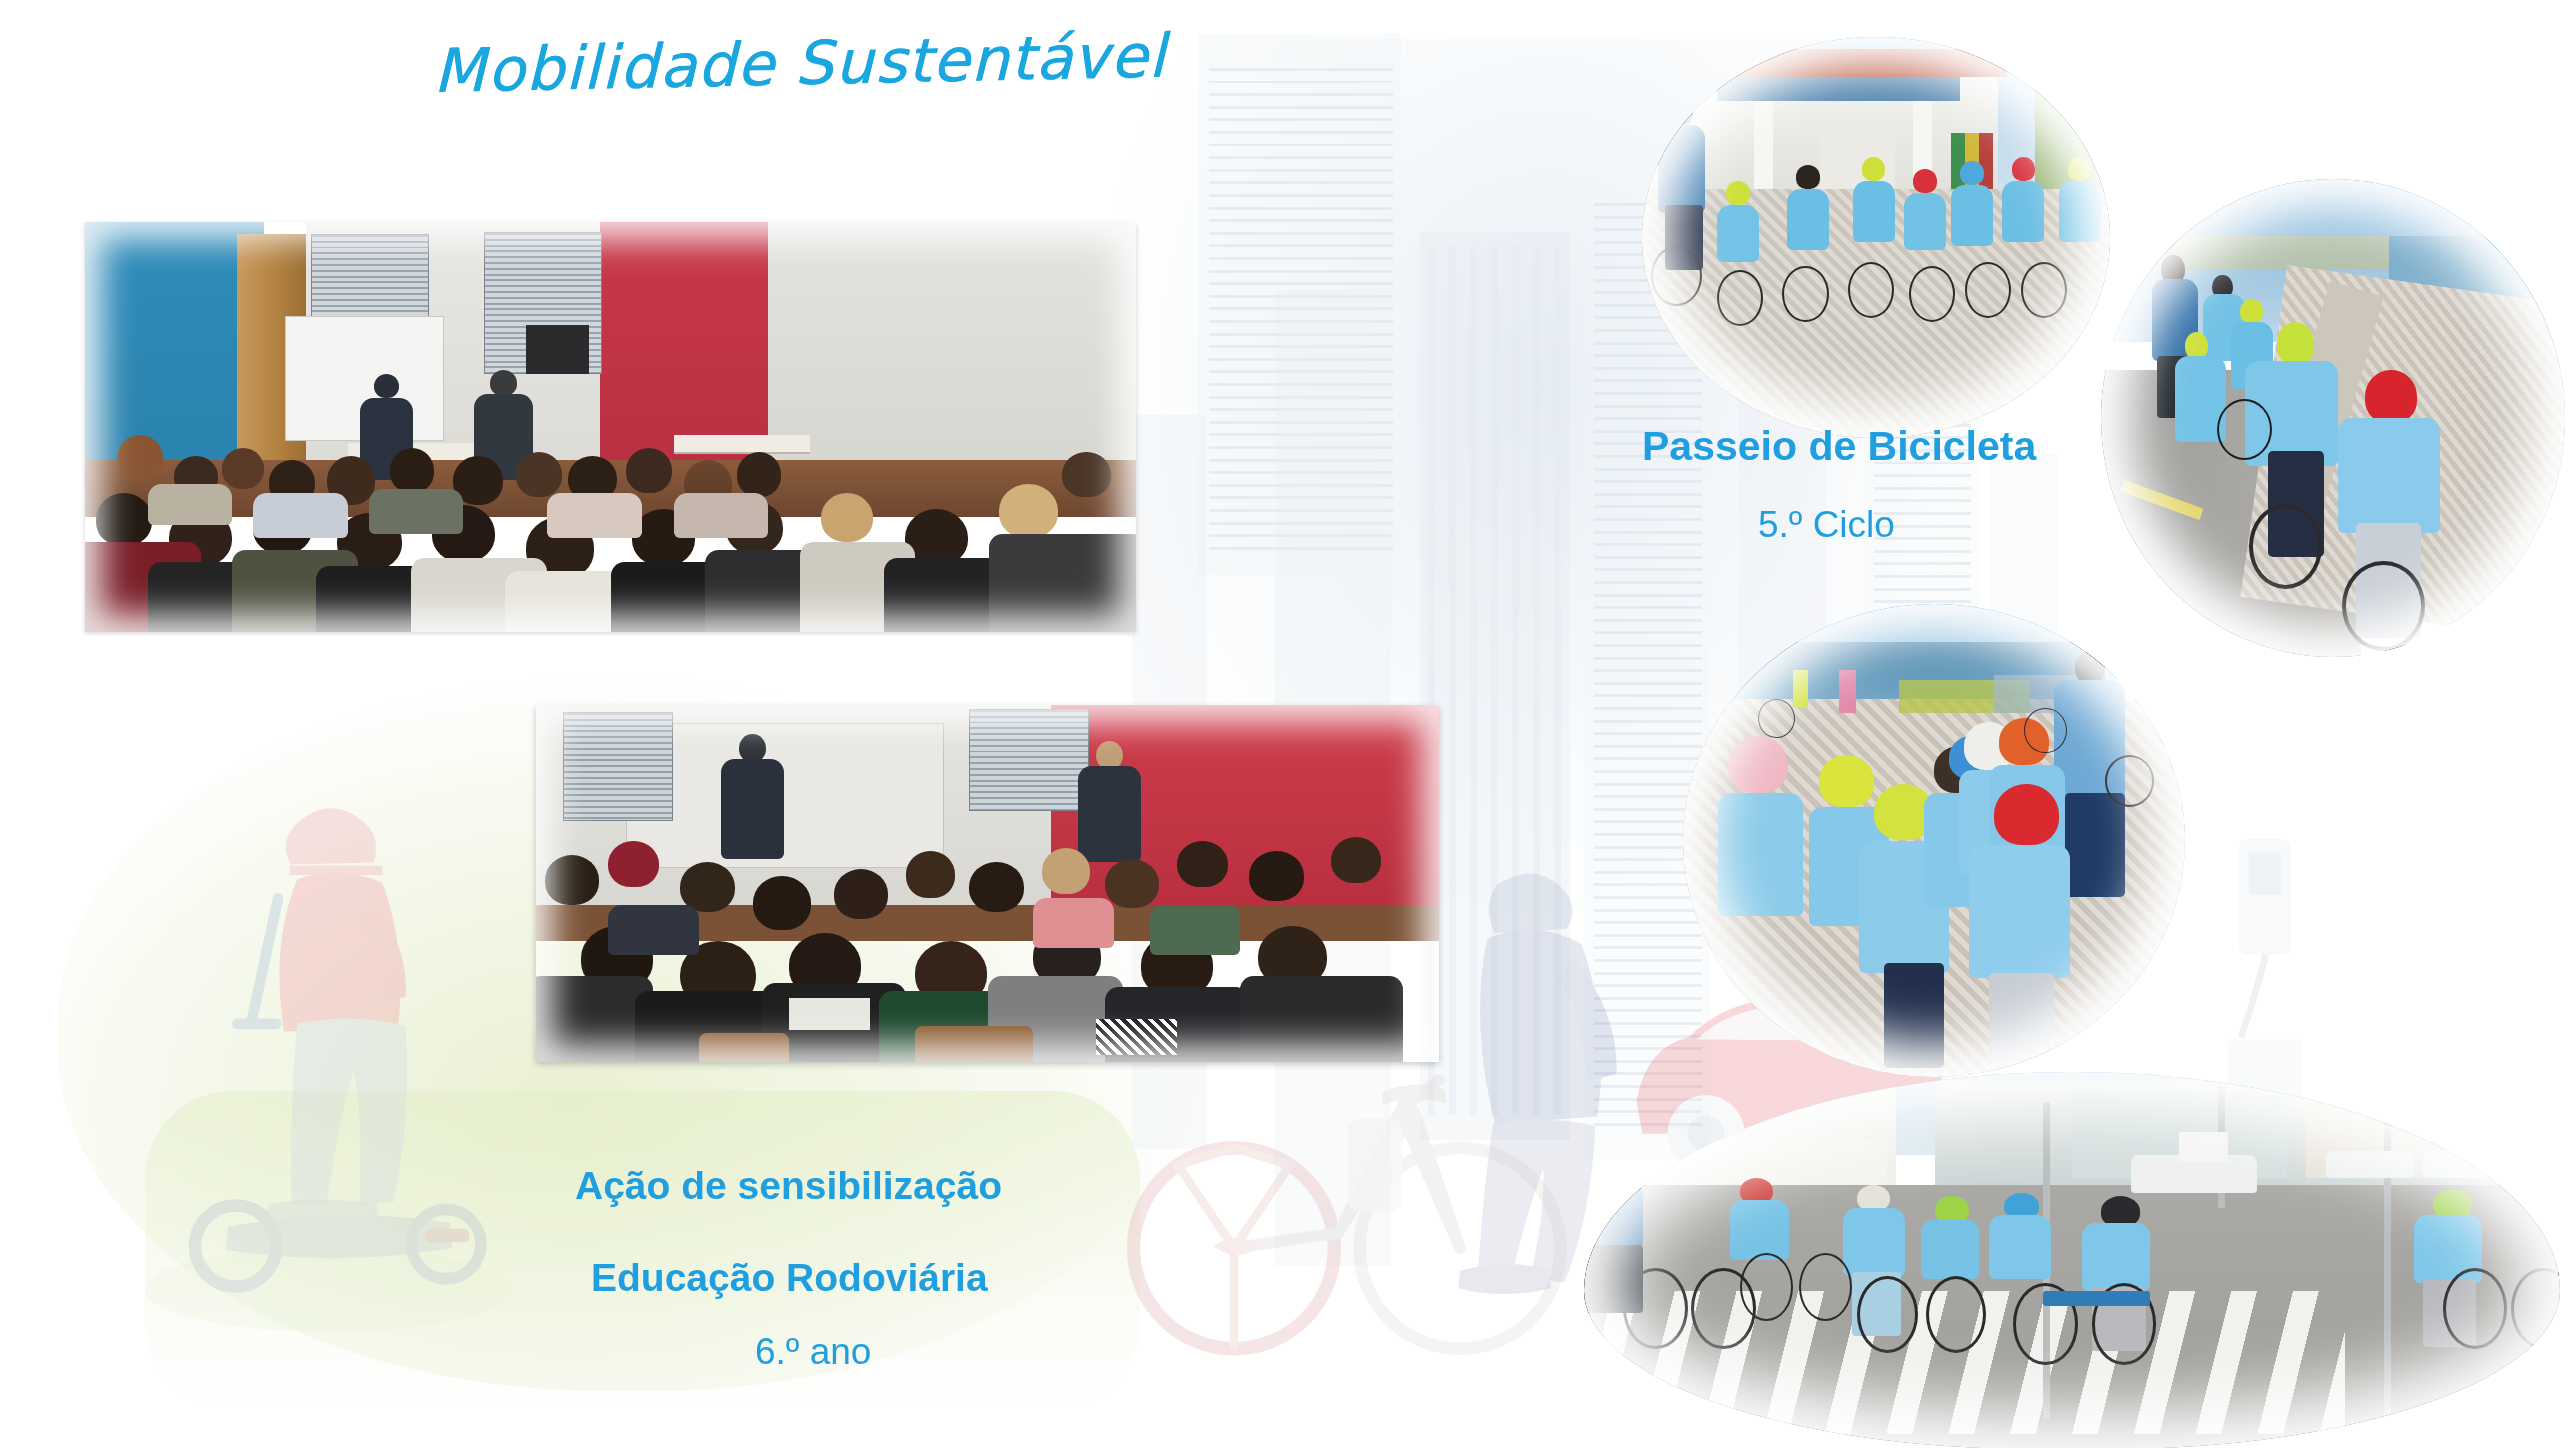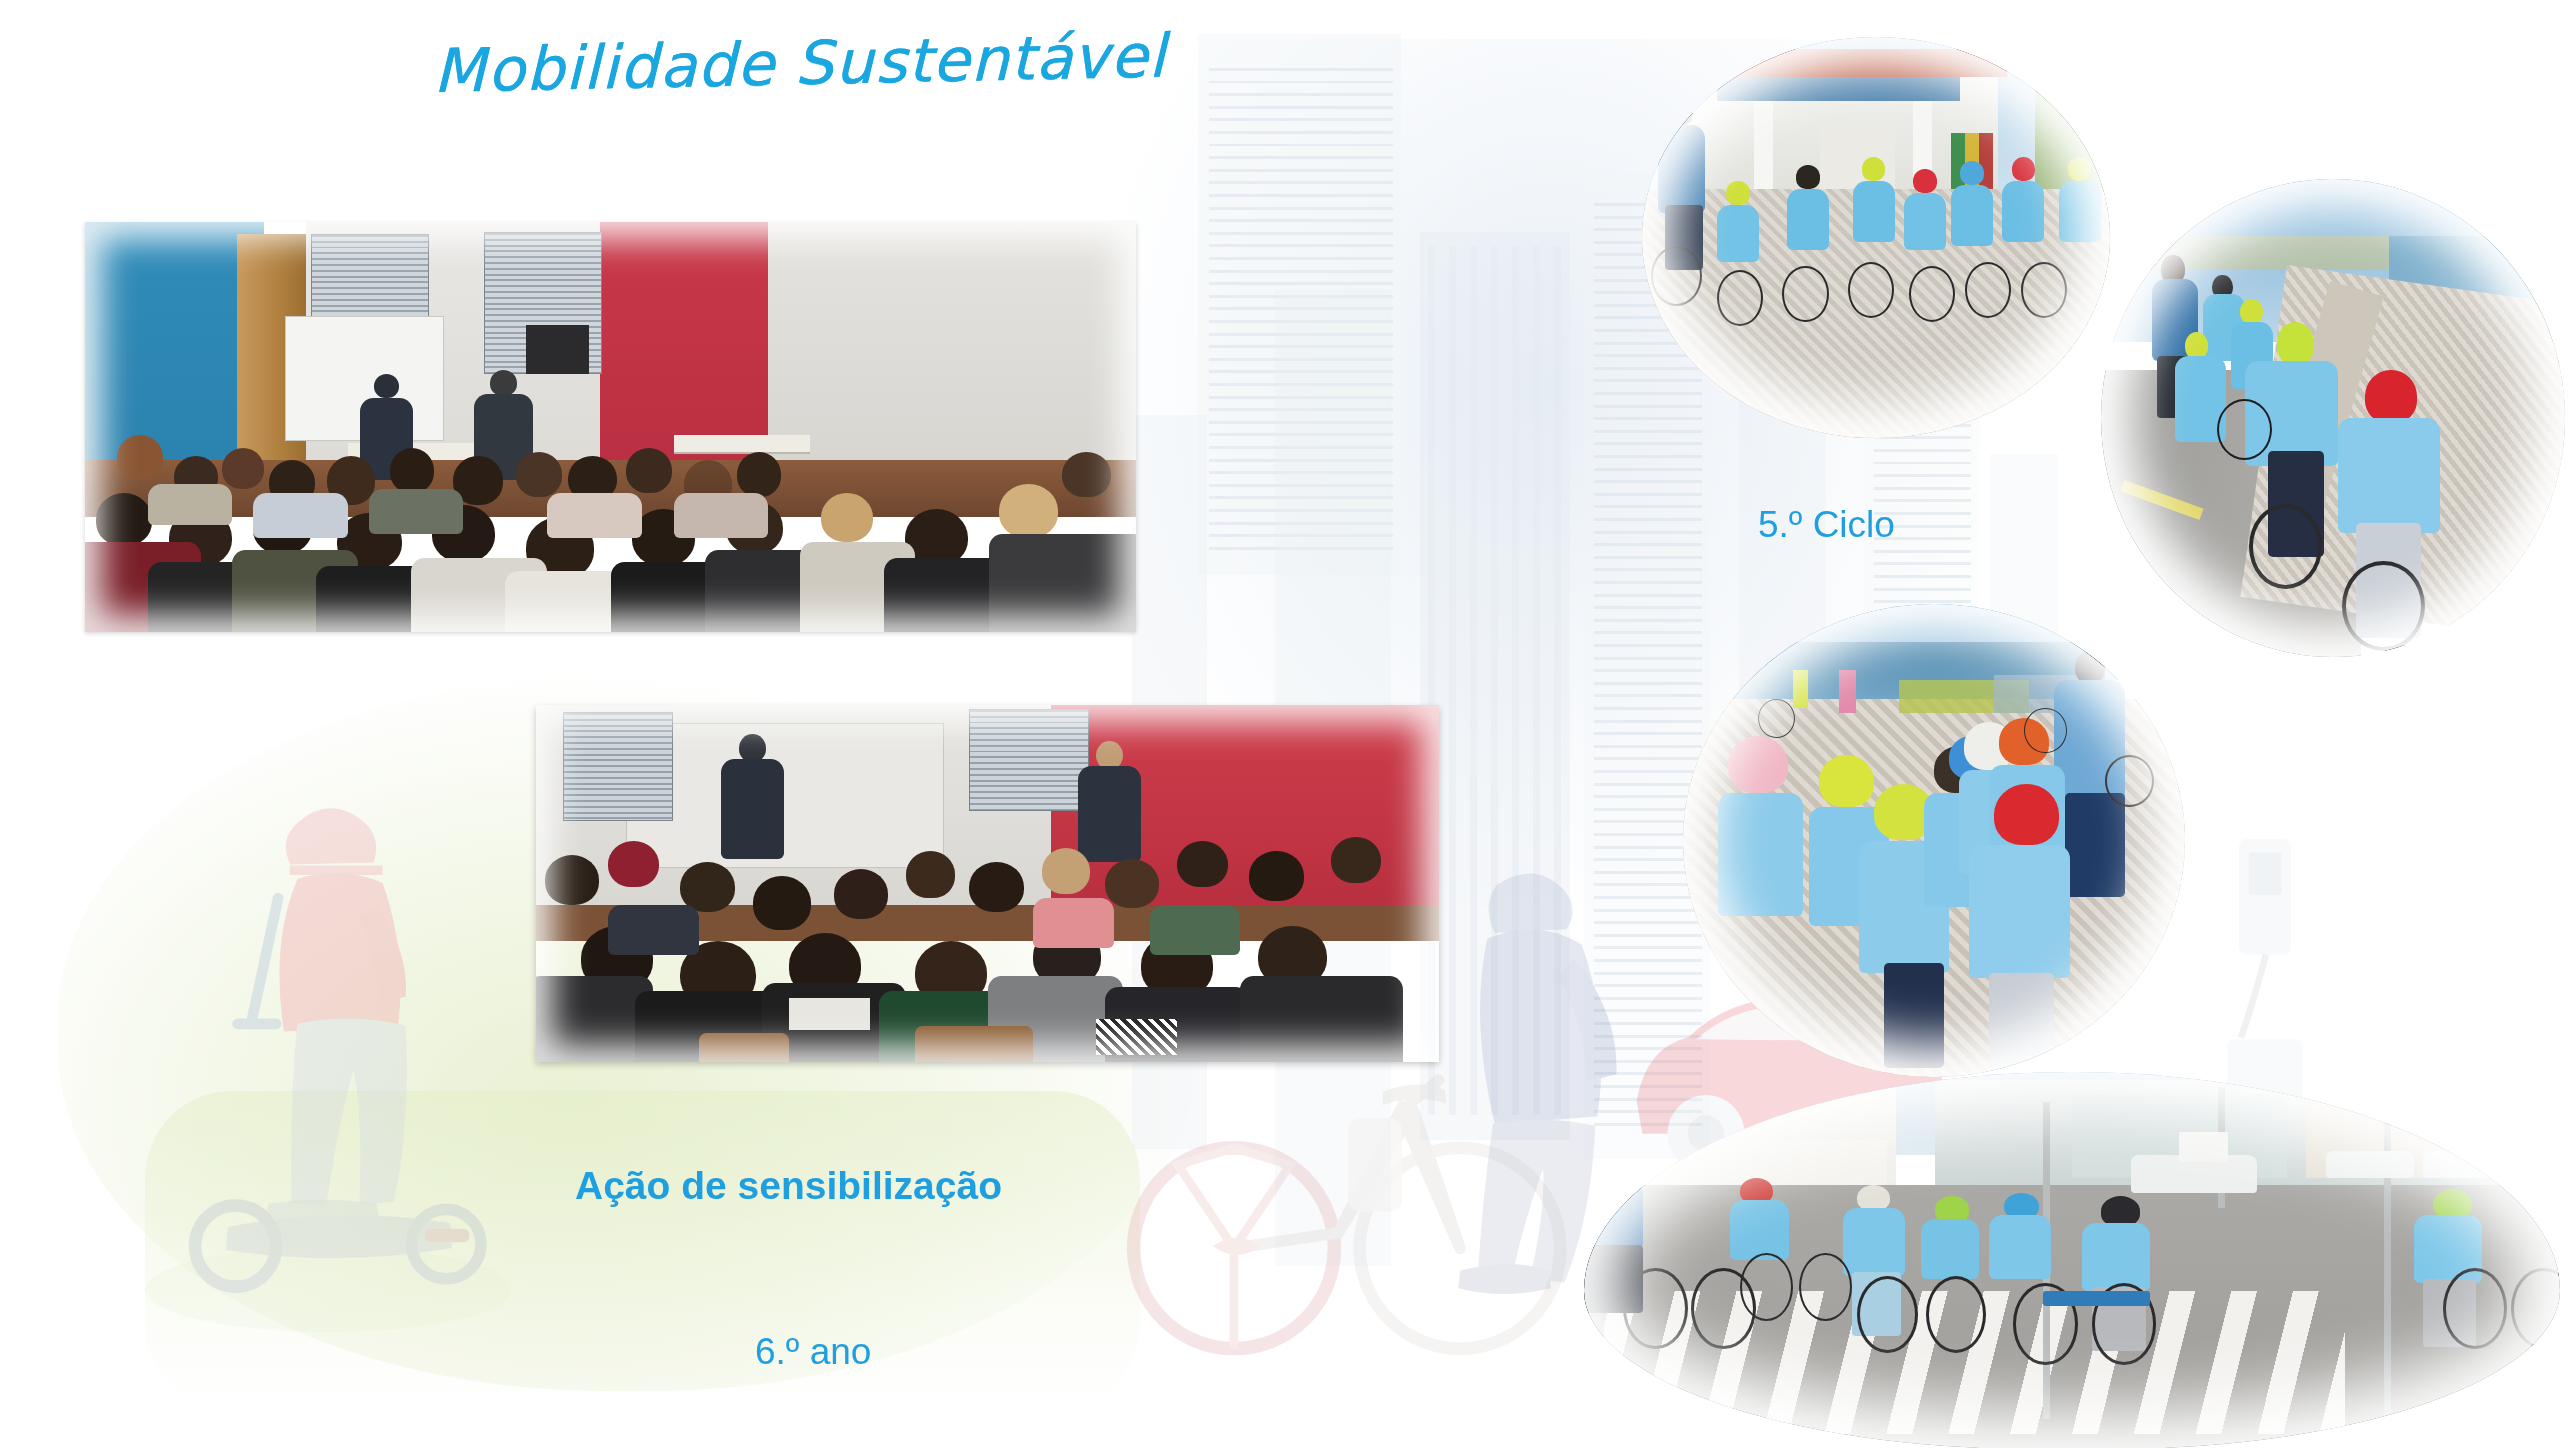--- a/index.html
+++ b/index.html
@@ -571,19 +571,21 @@
       <div class="sp wheel" style="left:35%;top:54%;width:5.6%;height:19%;border-width:3.9px;"></div>
       <div class="sp wheel" style="left:44%;top:56%;width:6%;height:20%;border-width:3.9px;"></div>
       <div class="sp wheel" style="left:52%;top:56%;width:6%;height:20%;border-width:3.9px;"></div>
       <div class="sp wheel" style="left:88%;top:52%;width:6%;height:20%;border-width:3.9px;"></div>
       <div class="sp wheel" style="left:95%;top:52%;width:6%;height:20%;border-width:3.9px;"></div>
       <div class="sp" style="left:47%;top:58%;width:11%;height:4%;background:#2f7cb8;border-radius:2.9px;"></div>
     </div>
     <div class="fademask wide"></div>
   </div>
 
+  <div class="cap cap-passeio">Passeio de Bicicleta</div>
   <div class="cap cap-ciclo">5.º Ciclo</div>
 
   <div class="cap cap-acao">Ação de sensibilização</div>
+  <div class="cap cap-edu">Educação Rodoviária</div>
   <div class="cap cap-ano">6.º ano</div>
 
 </div>
 
 
 </body></html>

